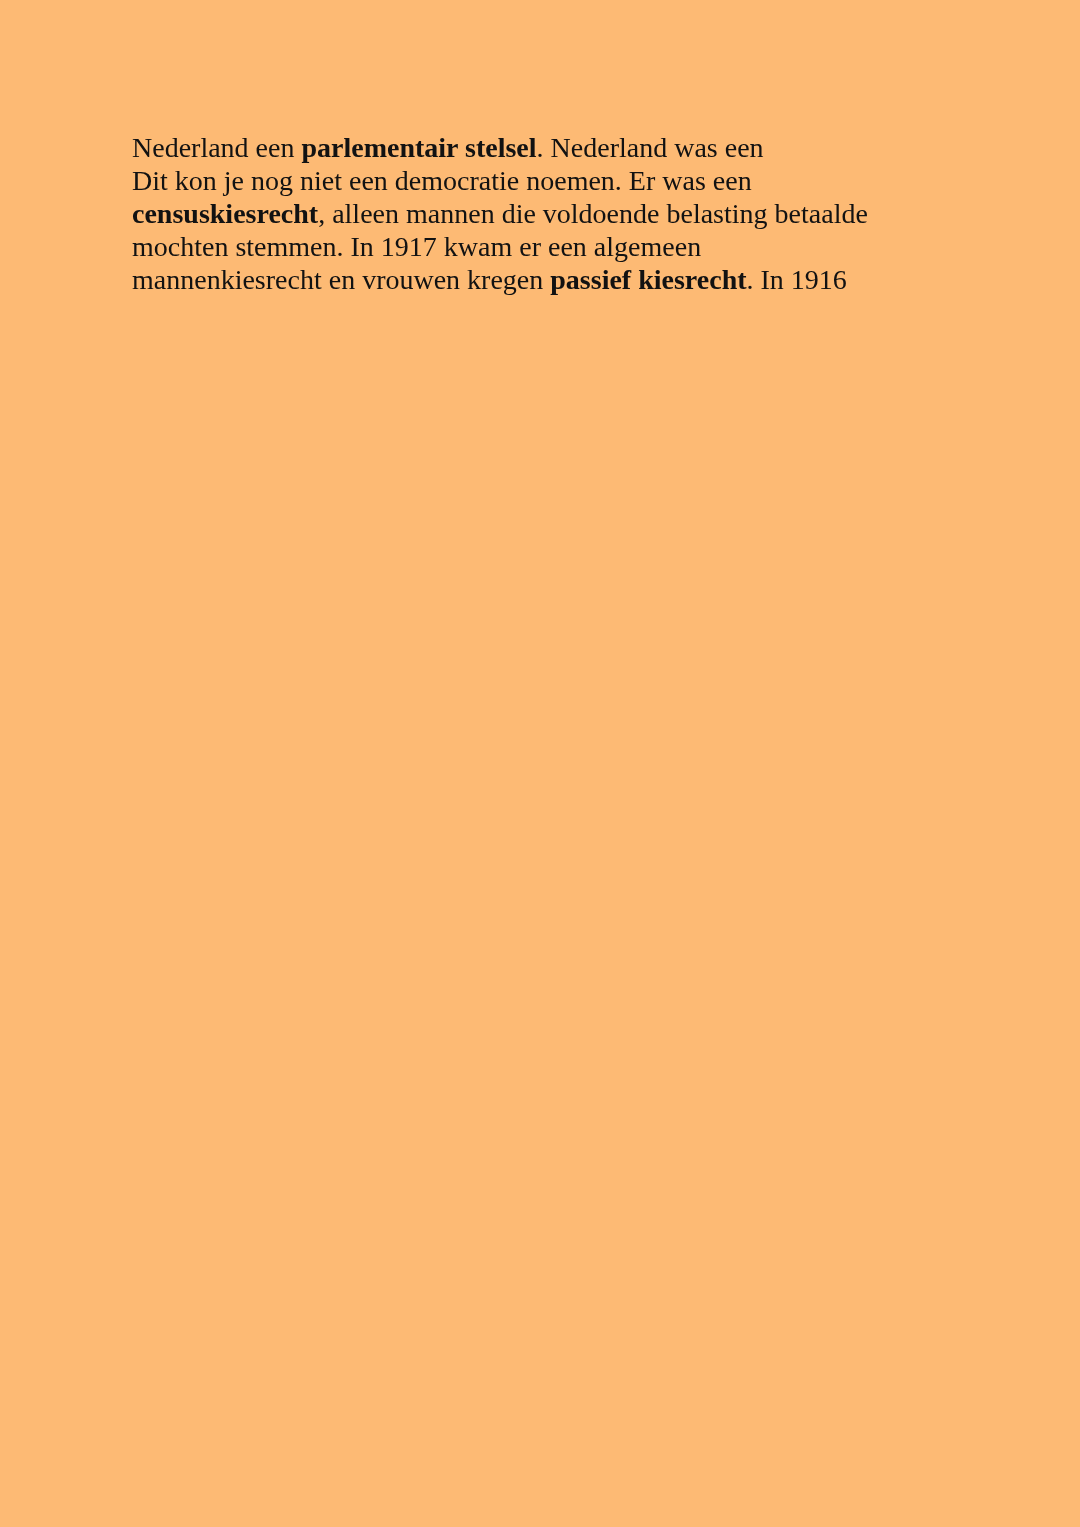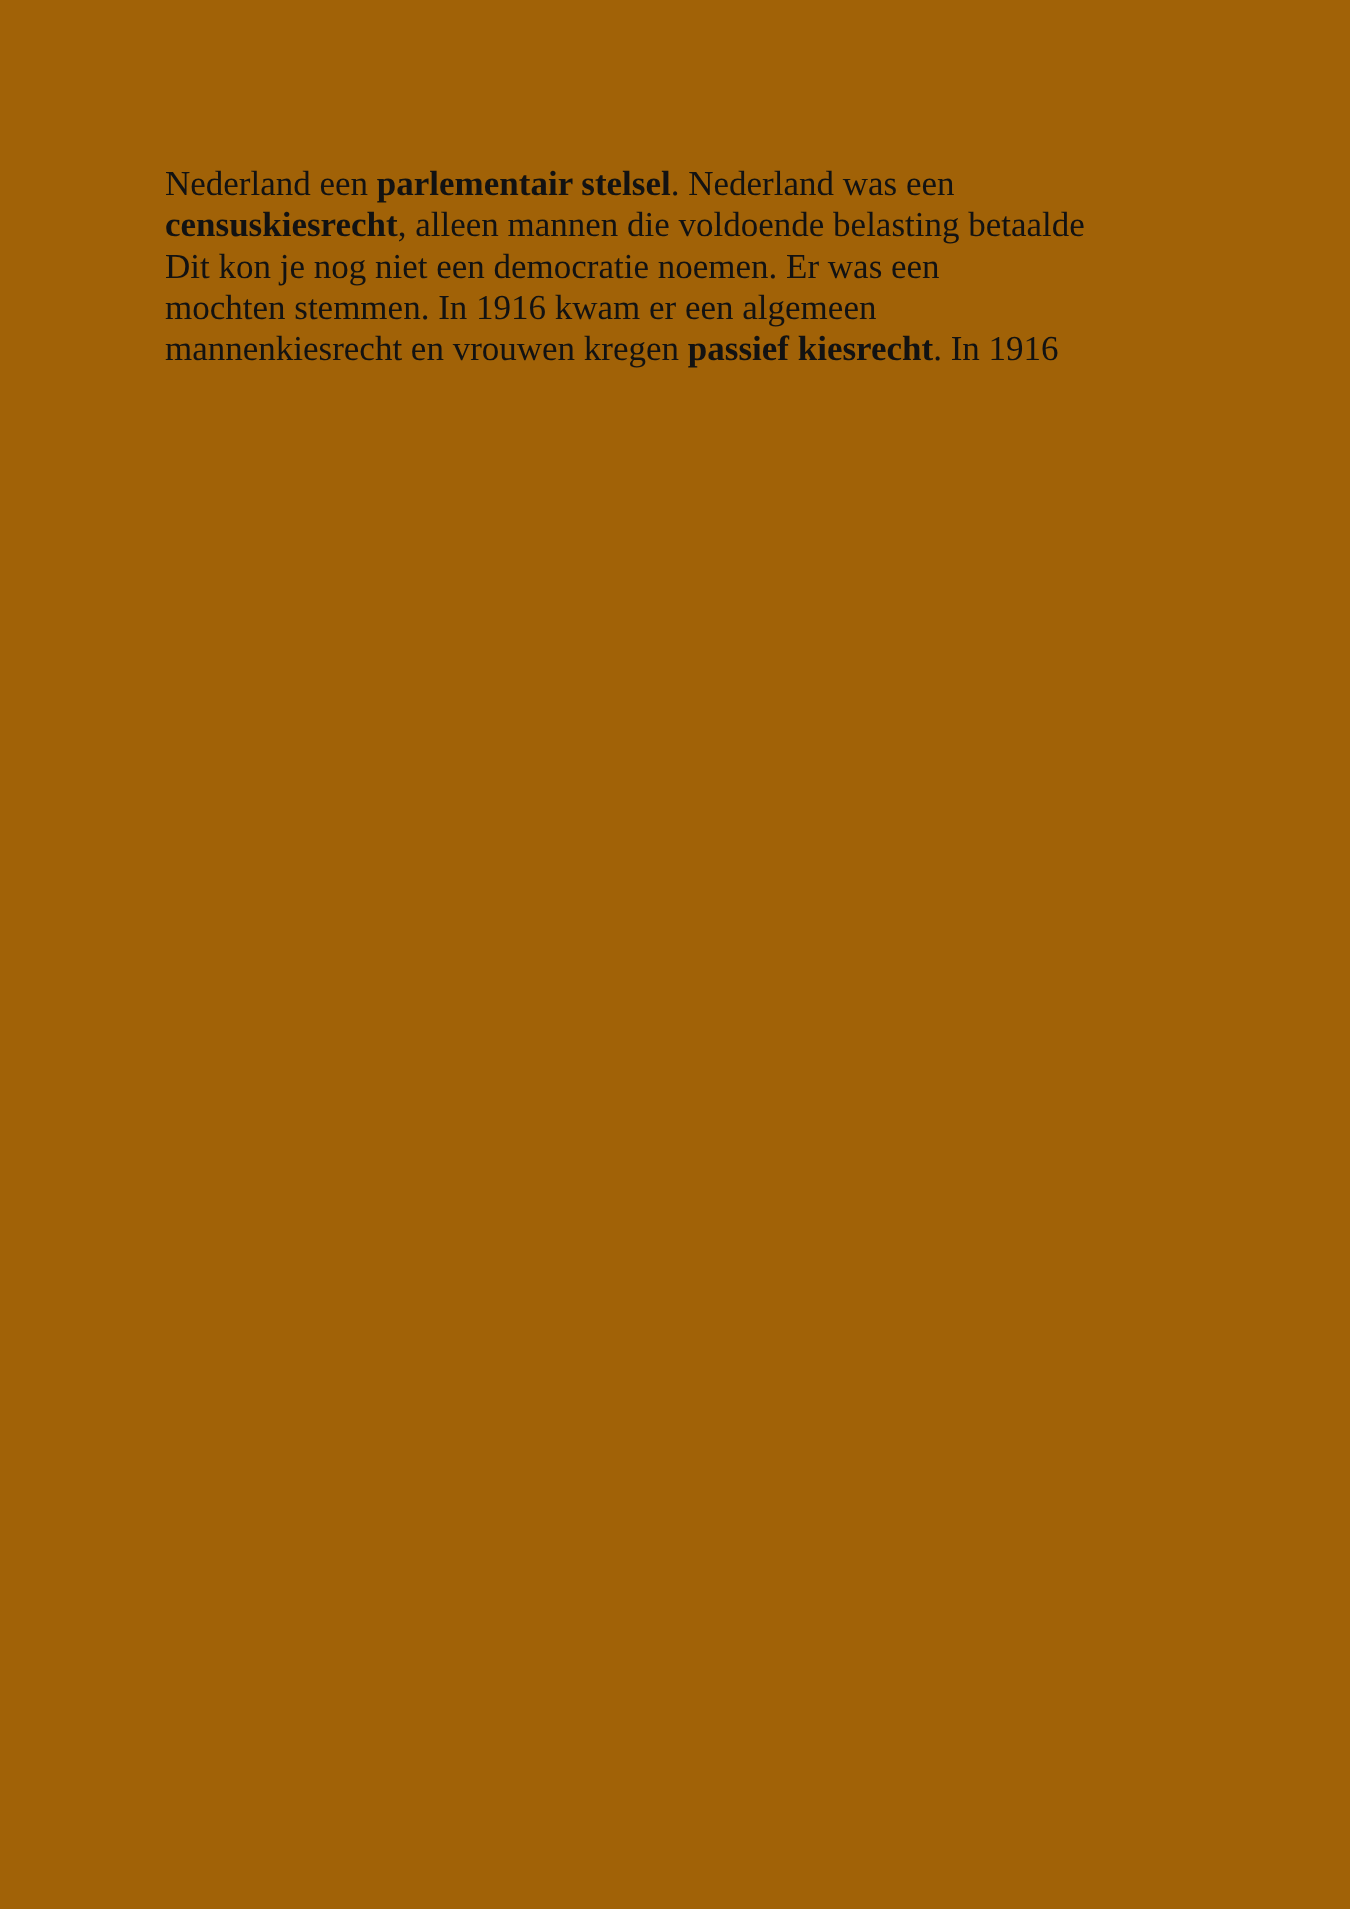--- a/index.html
+++ b/index.html
@@ -32,21 +32,21 @@
   .text-line {
     white-space: nowrap;
   }
   .text-line b {
     font-weight: 700;
   }
 </style>
 </head>
 <body>
 
-<div class="page" style="background: #a16207;">
+<div class="page" style="background: #fdba74;">
   <div class="text-block" style="color: rgb(18, 18, 18);">
       <div class="text-line"><span>Nederland een </span><b>parlementair stelsel</b><span>. Nederland was een</span></div>
+      <div class="text-line"><span>Dit kon je nog niet een democratie noemen. Er was een</span></div>
       <div class="text-line"><b>censuskiesrecht</b><span>, alleen mannen die voldoende belasting betaalde</span></div>
-      <div class="text-line"><span>Dit kon je nog niet een democratie noemen. Er was een</span></div>
-      <div class="text-line"><span>mochten stemmen. In 1916 kwam er een algemeen</span></div>
+      <div class="text-line"><span>mochten stemmen. In 1917 kwam er een algemeen</span></div>
       <div class="text-line"><span>mannenkiesrecht en vrouwen kregen </span><b>passief kiesrecht</b><span>. In 1916</span></div>
     </div>
 </div>
 
 </body></html>

